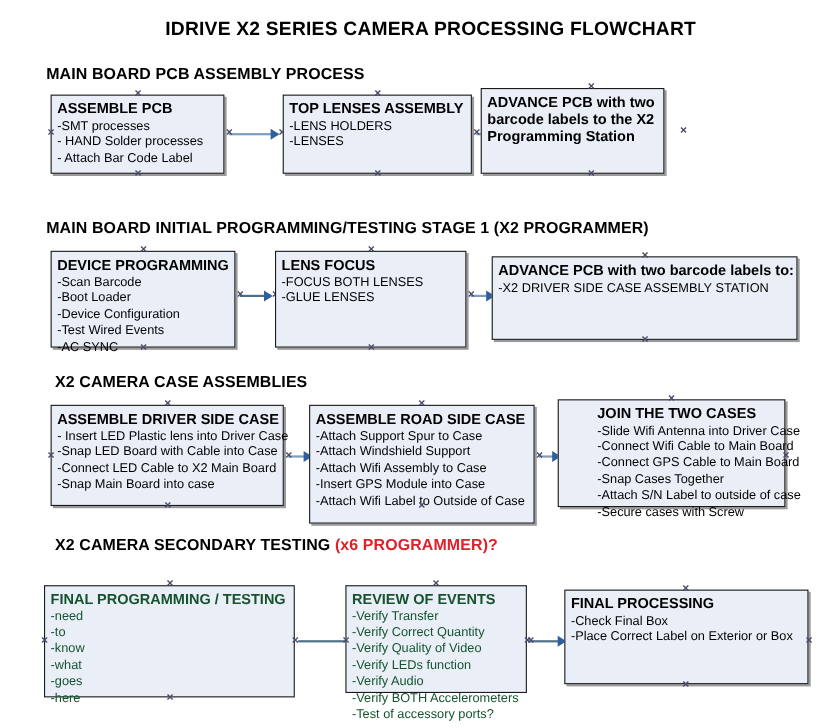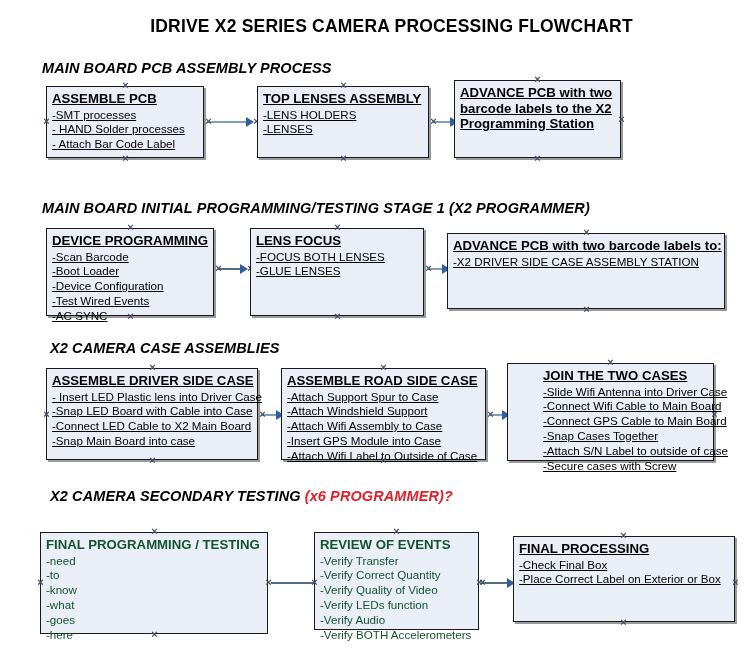--- a/index.html
+++ b/index.html
@@ -28,37 +28,35 @@
     color: #000000;
     letter-spacing: 0.2px;
   }
   .section-head {
     position: absolute;
     font-size: 14.5px;
     font-weight: bold;
     color: #000000;
     white-space: nowrap;
     letter-spacing: 0.1px;
-    font-style: italic;
   }
   .section-head .accent {
     color: #e0202a;
   }
   
   .box {
     position: absolute;
     box-sizing: border-box;
     background: #e9eef7;
     border: 1.4px solid #1a1a1a;
     padding: 4px 5px 3px 5px;
     overflow: visible;
   }
   .box.shadowed {
     box-shadow: 2px 2px 0 0 #9a9a9a;
-    text-decoration: underline;
   }
   .box-title {
     font-size: 13.2px;
     font-weight: bold;
     color: #000000;
     line-height: 1.18;
     white-space: nowrap;
     margin-bottom: 1px;
   }
   .box-title.wrap {
@@ -141,21 +139,21 @@
     <div class="box-line">-LENS HOLDERS</div>
     <div class="box-line">-LENSES</div>
   </div>
   <span class="handle" style="left:321px; top:81px;"></span>
   <span class="handle" style="left:321px; top:154px;"></span>
 
   <div class="conn" style="left:415px; top:121px; width:22px;"></div>
   <div class="arrowhead" style="left:432px; top:117px;"></div>
   <span class="handle" style="left:411px; top:117px;"></span>
 
-  <div class="box shadowed" style="left:436px; top:80px; width:167px; height:78px;">
+  <div class="box shadowed" style="left:419px; top:80px; width:167px; height:78px;">
     <div class="box-title wrap">ADVANCE PCB with two barcode labels to the  X2 Programming Station</div>
   </div>
   <span class="handle" style="left:515px; top:75px;"></span>
   <span class="handle" style="left:599px; top:115px;"></span>
   <span class="handle" style="left:515px; top:154px;"></span>
 
   <div class="section-head" style="left:24px; top:200px;">MAIN BOARD INITIAL PROGRAMMING/TESTING STAGE 1 (X2 PROGRAMMER)</div>
 
   <div class="box shadowed" style="left:28px; top:228px; width:168px; height:88px;">
     <div class="box-title">DEVICE PROGRAMMING</div>
@@ -204,21 +202,21 @@
   </div>
   <span class="handle" style="left:130px; top:363px;"></span>
   <span class="handle" style="left:24px;  top:410px;"></span>
   <span class="handle" style="left:130px; top:456px;"></span>
 
   <div class="conn" style="left:244px; top:414px; width:20px;"></div>
   <div class="arrowhead" style="left:258px; top:410px;"></div>
   <span class="handle" style="left:240px; top:410px;"></span>
   <span class="handle" style="left:261px; top:410px;"></span>
 
-  <div class="box shadowed" style="left:263px; top:368px; width:205px; height:92px;">
+  <div class="box shadowed" style="left:263px; top:368px; width:205px; height:108px;">
     <div class="box-title">ASSEMBLE ROAD SIDE CASE</div>
     <div class="box-line">-Attach Support Spur to Case</div>
     <div class="box-line">-Attach Windshield Support</div>
     <div class="box-line">-Attach Wifi Assembly to Case</div>
     <div class="box-line">-Insert GPS Module into Case</div>
     <div class="box-line">-Attach Wifi Label to Outside of Case</div>
   </div>
   <span class="handle" style="left:361px; top:363px;"></span>
   <span class="handle" style="left:361px; top:456px;"></span>
 
@@ -257,20 +255,21 @@
   <div class="conn dark" style="left:253px; top:582px; width:44px;"></div>
 
   <div class="box red" style="left:296px; top:532px; width:165px; height:98px;">
     <div class="box-title">REVIEW OF EVENTS</div>
     <div class="box-line">-Verify Transfer</div>
     <div class="box-line">-Verify Correct Quantity</div>
     <div class="box-line">-Verify Quality of Video</div>
     <div class="box-line">-Verify LEDs function</div>
     <div class="box-line">-Verify Audio</div>
     <div class="box-line">-Verify BOTH Accelerometers</div>
+    <div class="box-line overflow-line">-Test of accessory ports?</div>
   </div>
   <span class="handle" style="left:374px; top:527px;"></span>
   <span class="handle" style="left:292px; top:578px;"></span>
   <span class="handle" style="left:457px; top:578px;"></span>
 
   <div class="conn dark" style="left:464px; top:582px; width:32px;"></div>
   <div class="arrowhead" style="left:489px; top:578px;"></div>
   <span class="handle" style="left:460px; top:578px;"></span>
 
   <div class="box shadowed" style="left:495px; top:536px; width:222px; height:86px;">

